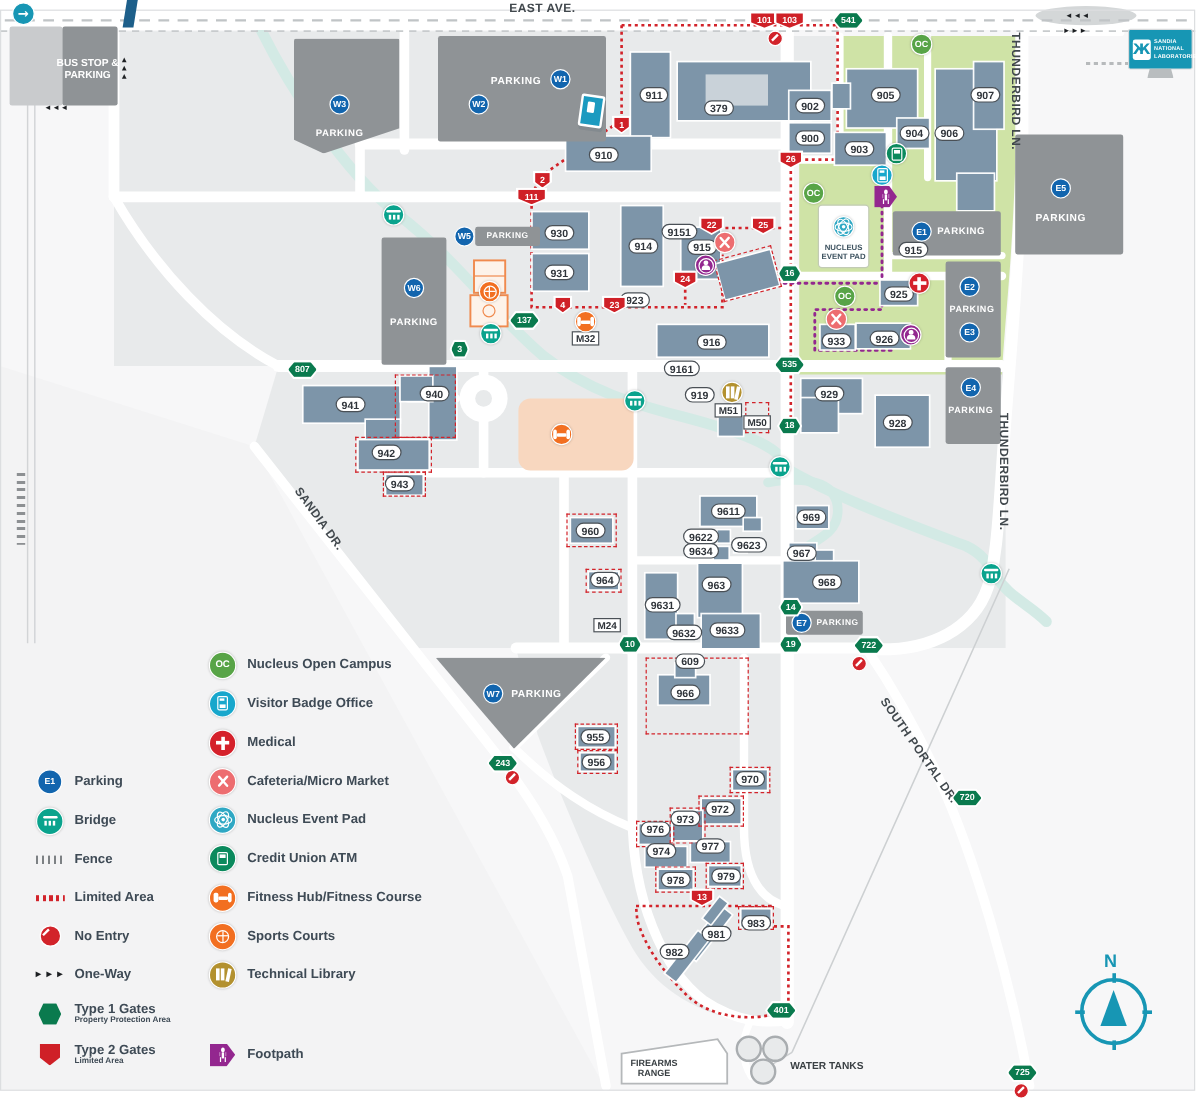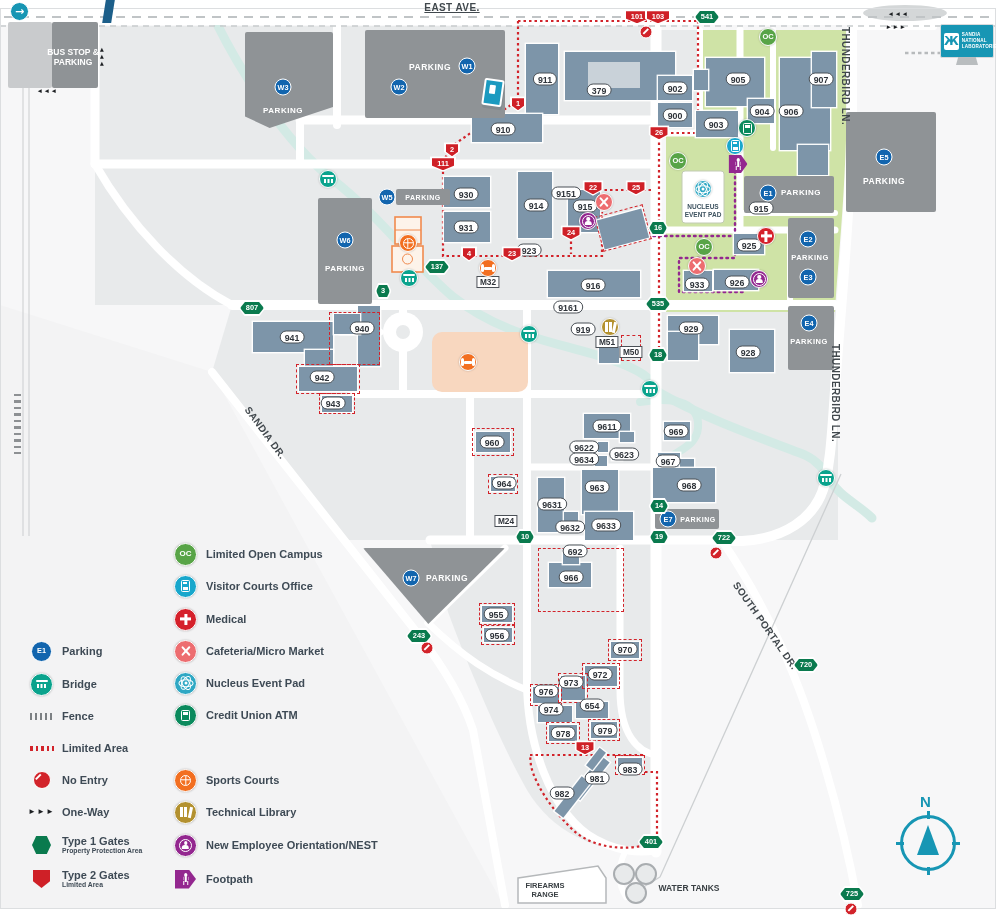--- a/index.html
+++ b/index.html
@@ -313,30 +313,30 @@
       <div class="abs pill" style="left: 624px; top: 454px;">9623</div>
       <div class="abs pill" style="left: 584px; top: 459px;">9634</div>
       <div class="abs pill" style="left: 676px; top: 431px;">969</div>
       <div class="abs pill" style="left: 668px; top: 461px;">967</div>
       <div class="abs pill" style="left: 689px; top: 485px;">968</div>
       <div class="abs pill" style="left: 597px; top: 487px;">963</div>
       <div class="abs pill" style="left: 552px; top: 504px;">9631</div>
       <div class="abs pill" style="left: 570px; top: 527px; text-align: right;">9632</div>
       <div class="abs pill" style="left: 606px; top: 525px;">9633</div>
       <div class="abs pill" style="left: 504px; top: 483px;">964</div>
-      <div class="abs pill" style="left: 575px; top: 551px;">692</div>
+      <div class="abs pill" style="left: 575px; top: 551px;">609</div>
       <div class="abs pill" style="left: 571px; top: 577px;">966</div>
       <div class="abs pill" style="left: 496px; top: 614px;">955</div>
       <div class="abs pill" style="left: 497px; top: 635px;">956</div>
       <div class="abs pill" style="left: 625px; top: 649px;">970</div>
       <div class="abs pill" style="left: 600px; top: 674px;">972</div>
       <div class="abs pill" style="left: 571px; top: 682px;">973</div>
       <div class="abs pill" style="left: 546px; top: 691px;">976</div>
       <div class="abs pill" style="left: 551px; top: 709px;">974</div>
-      <div class="abs pill" style="left: 592px; top: 705px;">654</div>
+      <div class="abs pill" style="left: 592px; top: 705px;">977</div>
       <div class="abs pill" style="left: 563px; top: 733px;">978</div>
       <div class="abs pill" style="left: 605px; top: 730px;">979</div>
       <div class="abs pill" style="left: 630px; top: 769px;">983</div>
       <div class="abs pill" style="left: 597px; top: 778px;">981</div>
       <div class="abs pill" style="left: 562px; top: 793px;">982</div>
       <div class="abs mbox" style="left: 488px; top: 282px;">M32</div>
       <div class="abs mbox" style="left: 607px; top: 342px;">M51</div>
       <div class="abs mbox" style="left: 631px; top: 352px;">M50</div>
       <div class="abs mbox" style="left: 506px; top: 521px;">M24</div>
       <div class="abs lot" style="left: 8px; top: 22px; width: 44px; height: 66px; background: rgb(201, 203, 205); border-radius: 2px;"></div>
@@ -542,21 +542,21 @@
       <div class="abs poi" style="left: 468px; top: 362px; width: 18px; height: 18px; background: rgb(242, 111, 33); position: absolute;">
         <span class="g-dumb"></span>
       </div>
       <div class="abs poi" style="left: 408px; top: 243px; width: 18px; height: 18px; background: rgb(242, 111, 33); position: absolute;">
         <span class="g-ball"></span>
       </div>
       <div class="abs noent" style="left: 646px; top: 32px;"></div>
       <div class="abs noent" style="left: 427px; top: 648px;"></div>
       <div class="abs noent" style="left: 716px; top: 553px;"></div>
       <div class="abs noent" style="left: 851px; top: 909px;"></div>
-      <div class="abs street" style="left: 452px; top: 8px; transform: translate(-50%, -50%) rotate(0deg); text-decoration: underline;">EAST AVE.</div>
+      <div class="abs street" style="left: 452px; top: 8px; transform: translate(-50%, -50%) rotate(0deg);">EAST AVE.</div>
       <div class="abs street" style="left: 845px; top: 76px; transform: translate(-50%, -50%) rotate(90deg);">THUNDERBIRD LN.</div>
       <div class="abs street" style="left: 835px; top: 393px; transform: translate(-50%, -50%) rotate(90deg);">THUNDERBIRD LN.</div>
       <div class="abs street" style="left: 265px; top: 433px; transform: translate(-50%, -50%) rotate(54deg);">SANDIA DR.</div>
       <div class="abs street" style="left: 765px; top: 626px; transform: translate(-50%, -50%) rotate(55deg);">SOUTH PORTAL DR.</div>
       <div class="abs arealabel" style="left: 73px; top: 57px; color: rgb(255, 255, 255); font-size: 8.5px;">BUS STOP &amp;<br>PARKING</div>
       <div class="abs arealabel" style="left: 703px; top: 211px; color: rgb(62, 83, 96); font-size: 6.5px;">NUCLEUS<br>EVENT PAD</div>
       <div class="abs arealabel" style="left: 545px; top: 890px; color: rgb(58, 64, 68); font-size: 7.5px;">FIREARMS<br>RANGE</div>
       <div class="abs arealabel" style="left: 689px; top: 888px; color: rgb(58, 64, 68); font-size: 8.5px;">WATER TANKS</div>
       <div class="abs oneway" style="left: 47px; top: 91px; transform: translate(-50%, -50%) rotate(0deg);">◄◄◄</div>
       <div class="abs oneway" style="left: 102px; top: 57px; transform: translate(-50%, -50%) rotate(90deg);">◄◄◄</div>
@@ -610,29 +610,29 @@
       <div class="abs lrow" style="left: 28px; top: 868px;">
         <span class="licon">
           <span class="" style="position: relative; display: flex; align-items: center; justify-content: center; width: 17px; height: 18px; background: rgb(207, 32, 39); clip-path: polygon(0px 0px, 100% 0px, 100% 62%, 50% 100%, 0px 62%);"></span>
         </span>
         <span class="llab">Type 2 Gates<span class="lsub">Limited Area</span></span>
       </div>
       <div class="abs lrow" style="left: 172px; top: 543px;">
         <span class="licon">
           <span class="poi" style="display: flex; align-items: center; justify-content: center; position: relative; transform: none; width: 21px; height: 21px; border-radius: 50%; border: 1.6px solid rgb(255, 255, 255); box-shadow: rgba(0, 0, 0, 0.25) 0px 0px 2px; color: rgb(255, 255, 255); font: 700 8px / 1 &quot;Liberation Sans&quot;, sans-serif; background: rgb(88, 164, 71);">OC</span>
         </span>
-        <span class="llab">Limited Open Campus</span>
+        <span class="llab">Nucleus Open Campus</span>
       </div>
       <div class="abs lrow" style="left: 172px; top: 575px;">
         <span class="licon">
           <span class="poi" style="display: flex; align-items: center; justify-content: center; position: relative; transform: none; width: 21px; height: 21px; border-radius: 50%; border: 1.6px solid rgb(255, 255, 255); box-shadow: rgba(0, 0, 0, 0.25) 0px 0px 2px; color: rgb(255, 255, 255); font: 700 8px / 1 &quot;Liberation Sans&quot;, sans-serif; background: rgb(24, 167, 204);">
             <span class="g-badge"></span>
           </span>
         </span>
-        <span class="llab">Visitor Courts Office</span>
+        <span class="llab">Visitor Badge Office</span>
       </div>
       <div class="abs lrow" style="left: 172px; top: 608px;">
         <span class="licon">
           <span class="poi" style="display: flex; align-items: center; justify-content: center; position: relative; transform: none; width: 21px; height: 21px; border-radius: 50%; border: 1.6px solid rgb(255, 255, 255); box-shadow: rgba(0, 0, 0, 0.25) 0px 0px 2px; color: rgb(255, 255, 255); font: 700 8px / 1 &quot;Liberation Sans&quot;, sans-serif; background: rgb(213, 33, 43);">
             <span class="g-cross"></span>
           </span>
         </span>
         <span class="llab">Medical</span>
       </div>
       <div class="abs lrow" style="left: 172px; top: 640px;">
@@ -655,45 +655,43 @@
         <span class="llab">Nucleus Event Pad</span>
       </div>
       <div class="abs lrow" style="left: 172px; top: 704px;">
         <span class="licon">
           <span class="poi" style="display: flex; align-items: center; justify-content: center; position: relative; transform: none; width: 21px; height: 21px; border-radius: 50%; border: 1.6px solid rgb(255, 255, 255); box-shadow: rgba(0, 0, 0, 0.25) 0px 0px 2px; color: rgb(255, 255, 255); font: 700 8px / 1 &quot;Liberation Sans&quot;, sans-serif; background: rgb(11, 138, 93);">
             <span class="g-atm"></span>
           </span>
         </span>
         <span class="llab">Credit Union ATM</span>
       </div>
+      <div class="abs lrow" style="left: 172px; top: 737px;">
+        <span class="licon">
+          <span class="poi" style="display: flex; align-items: center; justify-content: center; position: relative; transform: none; width: 21px; height: 21px; border-radius: 50%; border: 1.6px solid rgb(255, 255, 255); box-shadow: rgba(0, 0, 0, 0.25) 0px 0px 2px; color: rgb(255, 255, 255); font: 700 8px / 1 &quot;Liberation Sans&quot;, sans-serif; background: rgb(242, 111, 33);">
+            <span class="g-dumb"></span>
+          </span>
+        </span>
+        <span class="llab">Fitness Hub/Fitness Course</span>
+      </div>
       <div class="abs lrow" style="left: 172px; top: 769px;">
         <span class="licon">
           <span class="poi" style="display: flex; align-items: center; justify-content: center; position: relative; transform: none; width: 21px; height: 21px; border-radius: 50%; border: 1.6px solid rgb(255, 255, 255); box-shadow: rgba(0, 0, 0, 0.25) 0px 0px 2px; color: rgb(255, 255, 255); font: 700 8px / 1 &quot;Liberation Sans&quot;, sans-serif; background: rgb(242, 111, 33);">
             <span class="g-ball"></span>
           </span>
         </span>
         <span class="llab">Sports Courts</span>
       </div>
       <div class="abs lrow" style="left: 172px; top: 801px;">
         <span class="licon">
           <span class="poi" style="display: flex; align-items: center; justify-content: center; position: relative; transform: none; width: 21px; height: 21px; border-radius: 50%; border: 1.6px solid rgb(255, 255, 255); box-shadow: rgba(0, 0, 0, 0.25) 0px 0px 2px; color: rgb(255, 255, 255); font: 700 8px / 1 &quot;Liberation Sans&quot;, sans-serif; background: rgb(179, 145, 47);">
             <span class="g-lib"></span>
           </span>
         </span>
         <span class="llab">Technical Library</span>
-      </div>
-      <div class="abs lrow" style="left: 172px; top: 834px;">
-        <span class="licon">
-          <span class="poi" style="display: flex; align-items: center; justify-content: center; position: relative; transform: none; width: 21px; height: 21px; border-radius: 50%; border: 1.6px solid rgb(255, 255, 255); box-shadow: rgba(0, 0, 0, 0.25) 0px 0px 2px; color: rgb(255, 255, 255); font: 700 8px / 1 &quot;Liberation Sans&quot;, sans-serif; background: rgb(147, 39, 143);">
-            <span class="g-ring">
-              <span class="g-bust"></span>
-            </span>
-          </span>
-        </span>
-        <span class="llab">New Employee Orientation/NEST</span>
       </div>
       <div class="abs lrow" style="left: 172px; top: 868px;">
         <span class="licon">
           <span class="fpath" style="display: flex; align-items: center; justify-content: center; position: relative; transform: none; width: 21px; height: 19px; background: rgb(147, 39, 143);">
             <span class="g-walk"></span>
           </span>
         </span>
         <span class="llab">Footpath</span>
       </div>
     </div>

